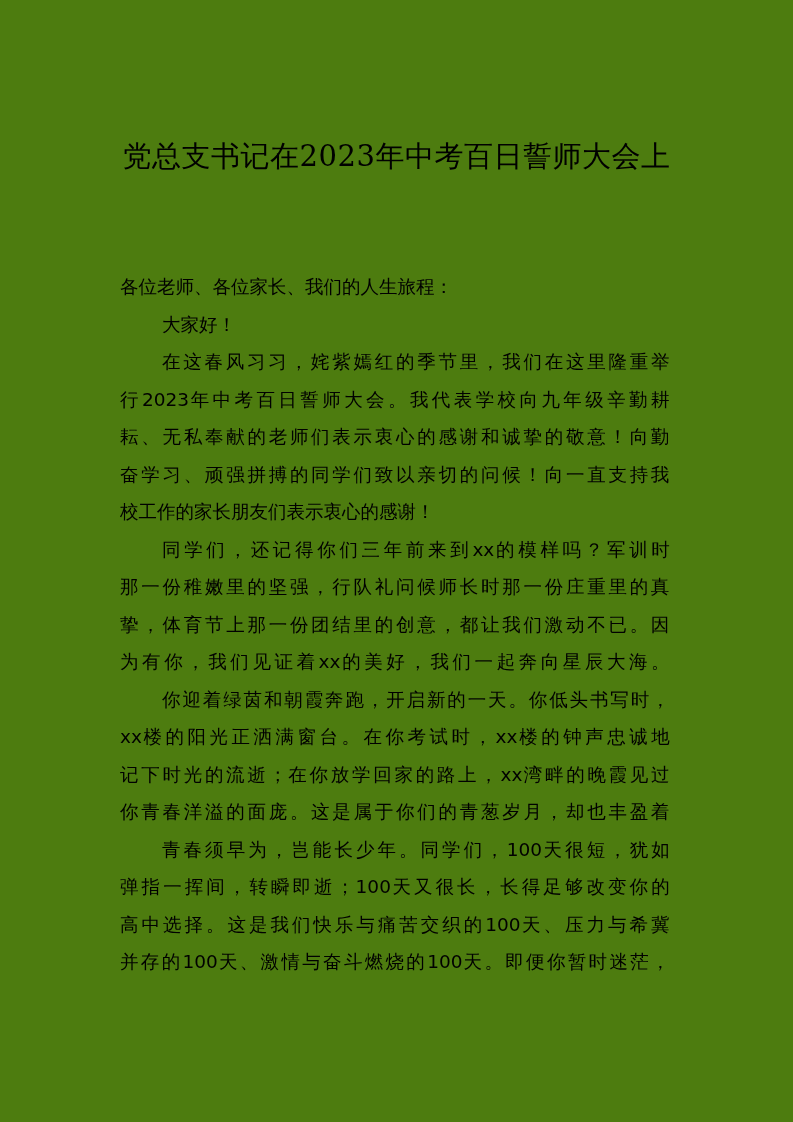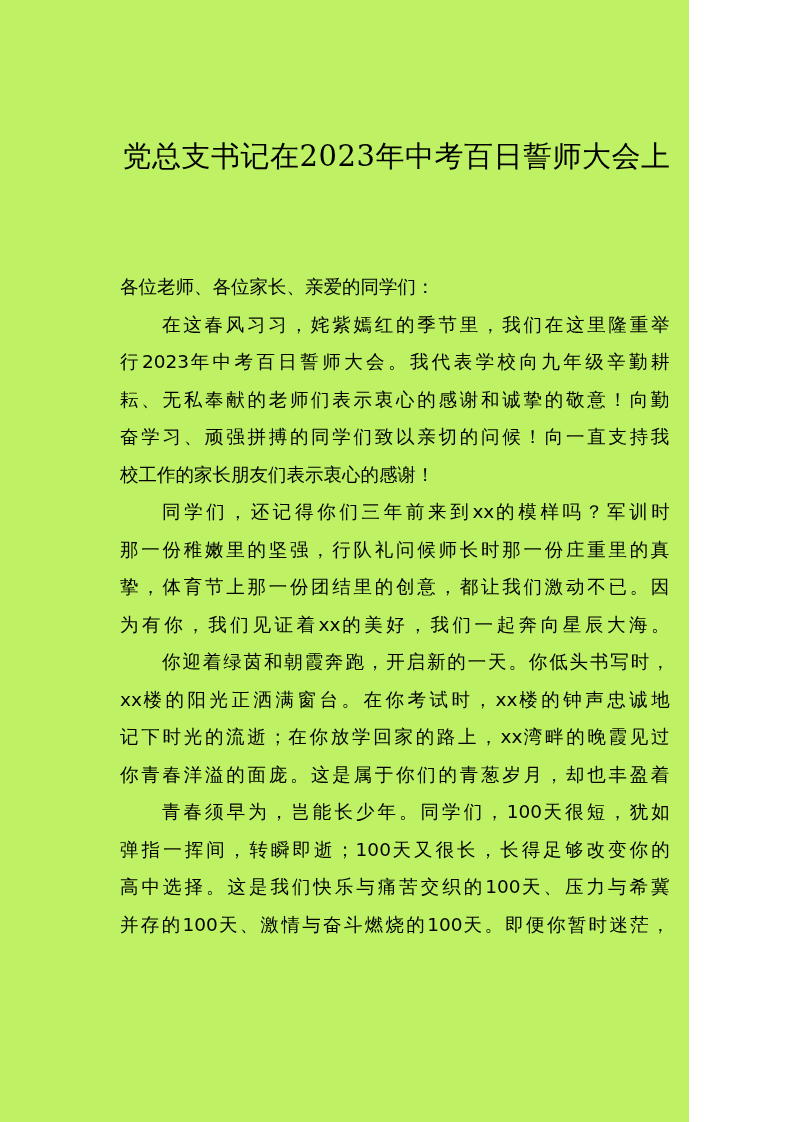--- a/index.html
+++ b/index.html
@@ -1,39 +1,40 @@
 <!DOCTYPE html>
 <html><head>
 <meta charset="utf-8">
 <style>
   html, body { margin: 0; padding: 0; background: #ffffff; }
   body { width: 793px; height: 1122px; position: relative; overflow: hidden;
          font-family: "DejaVu Serif", "Liberation Serif", serif; color: #000; }
-  .page { position: absolute; left: 0; top: 0; width: 689px; height: 1122px; background: #bef264; }
+  .page { position: absolute; left: 0; top: 0; width: 793px; height: 1122px; background: #4d7c0f; }
   .title { position: absolute; left: 100px; width: 593px; top: 133px; text-align: center;
            font-size: 29px; line-height: 46px; letter-spacing: 0.5px; font-weight: normal; margin: 0;
            font-family: "DejaVu Serif", "Liberation Serif", serif; }
   .title span { display: block; }
   .body { position: absolute; left: 120px; width: 552px; top: 268px; margin: 0; }
   .line { display: block; height: 37.5px; line-height: 37.5px; font-size: 18.5px;
           text-align: justify; text-align-last: justify; white-space: nowrap; overflow: visible;
           font-family: "DejaVu Sans", "Liberation Sans", sans-serif; }
   .line.indent { padding-left: 42px; }
   .line.short { text-align-last: left; }
 </style>
 </head>
 <body>
 
 <div class="page">
   <h1 class="title">
     <span>党总支书记在2023年中考百日誓师大会上</span>
   </h1>
 
   <div class="body">
-    <span class="line short">各位老师、各位家长、亲爱的同学们：</span>
+    <span class="line short">各位老师、各位家长、我们的人生旅程：</span>
+    <span class="line indent short">大家好！</span>
 
     <div>
       <span class="line indent" style="white-space: normal; word-spacing: -6px;"><span>在</span> <span>这</span> <span>春</span> <span>风</span> <span>习</span> <span>习</span> <span>，</span> <span>姹</span> <span>紫</span> <span>嫣</span> <span>红</span> <span>的</span> <span>季</span> <span>节</span> <span>里</span> <span>，</span> <span>我</span> <span>们</span> <span>在</span> <span>这</span> <span>里</span> <span>隆</span> <span>重</span> <span>举</span></span>
       <span class="line" style="white-space: normal; word-spacing: -6px;"><span>行</span> <span>2023</span> <span>年</span> <span>中</span> <span>考</span> <span>百</span> <span>日</span> <span>誓</span> <span>师</span> <span>大</span> <span>会</span> <span>。</span> <span>我</span> <span>代</span> <span>表</span> <span>学</span> <span>校</span> <span>向</span> <span>九</span> <span>年</span> <span>级</span> <span>辛</span> <span>勤</span> <span>耕</span></span>
       <span class="line" style="white-space: normal; word-spacing: -6px;"><span>耘</span> <span>、</span> <span>无</span> <span>私</span> <span>奉</span> <span>献</span> <span>的</span> <span>老</span> <span>师</span> <span>们</span> <span>表</span> <span>示</span> <span>衷</span> <span>心</span> <span>的</span> <span>感</span> <span>谢</span> <span>和</span> <span>诚</span> <span>挚</span> <span>的</span> <span>敬</span> <span>意</span> <span>！</span> <span>向</span> <span>勤</span></span>
       <span class="line" style="white-space: normal; word-spacing: -6px;"><span>奋</span> <span>学</span> <span>习</span> <span>、</span> <span>顽</span> <span>强</span> <span>拼</span> <span>搏</span> <span>的</span> <span>同</span> <span>学</span> <span>们</span> <span>致</span> <span>以</span> <span>亲</span> <span>切</span> <span>的</span> <span>问</span> <span>候</span> <span>！</span> <span>向</span> <span>一</span> <span>直</span> <span>支</span> <span>持</span> <span>我</span></span>
       <span class="line short">校工作的家长朋友们表示衷心的感谢！</span>
     </div>
 
     <div>

